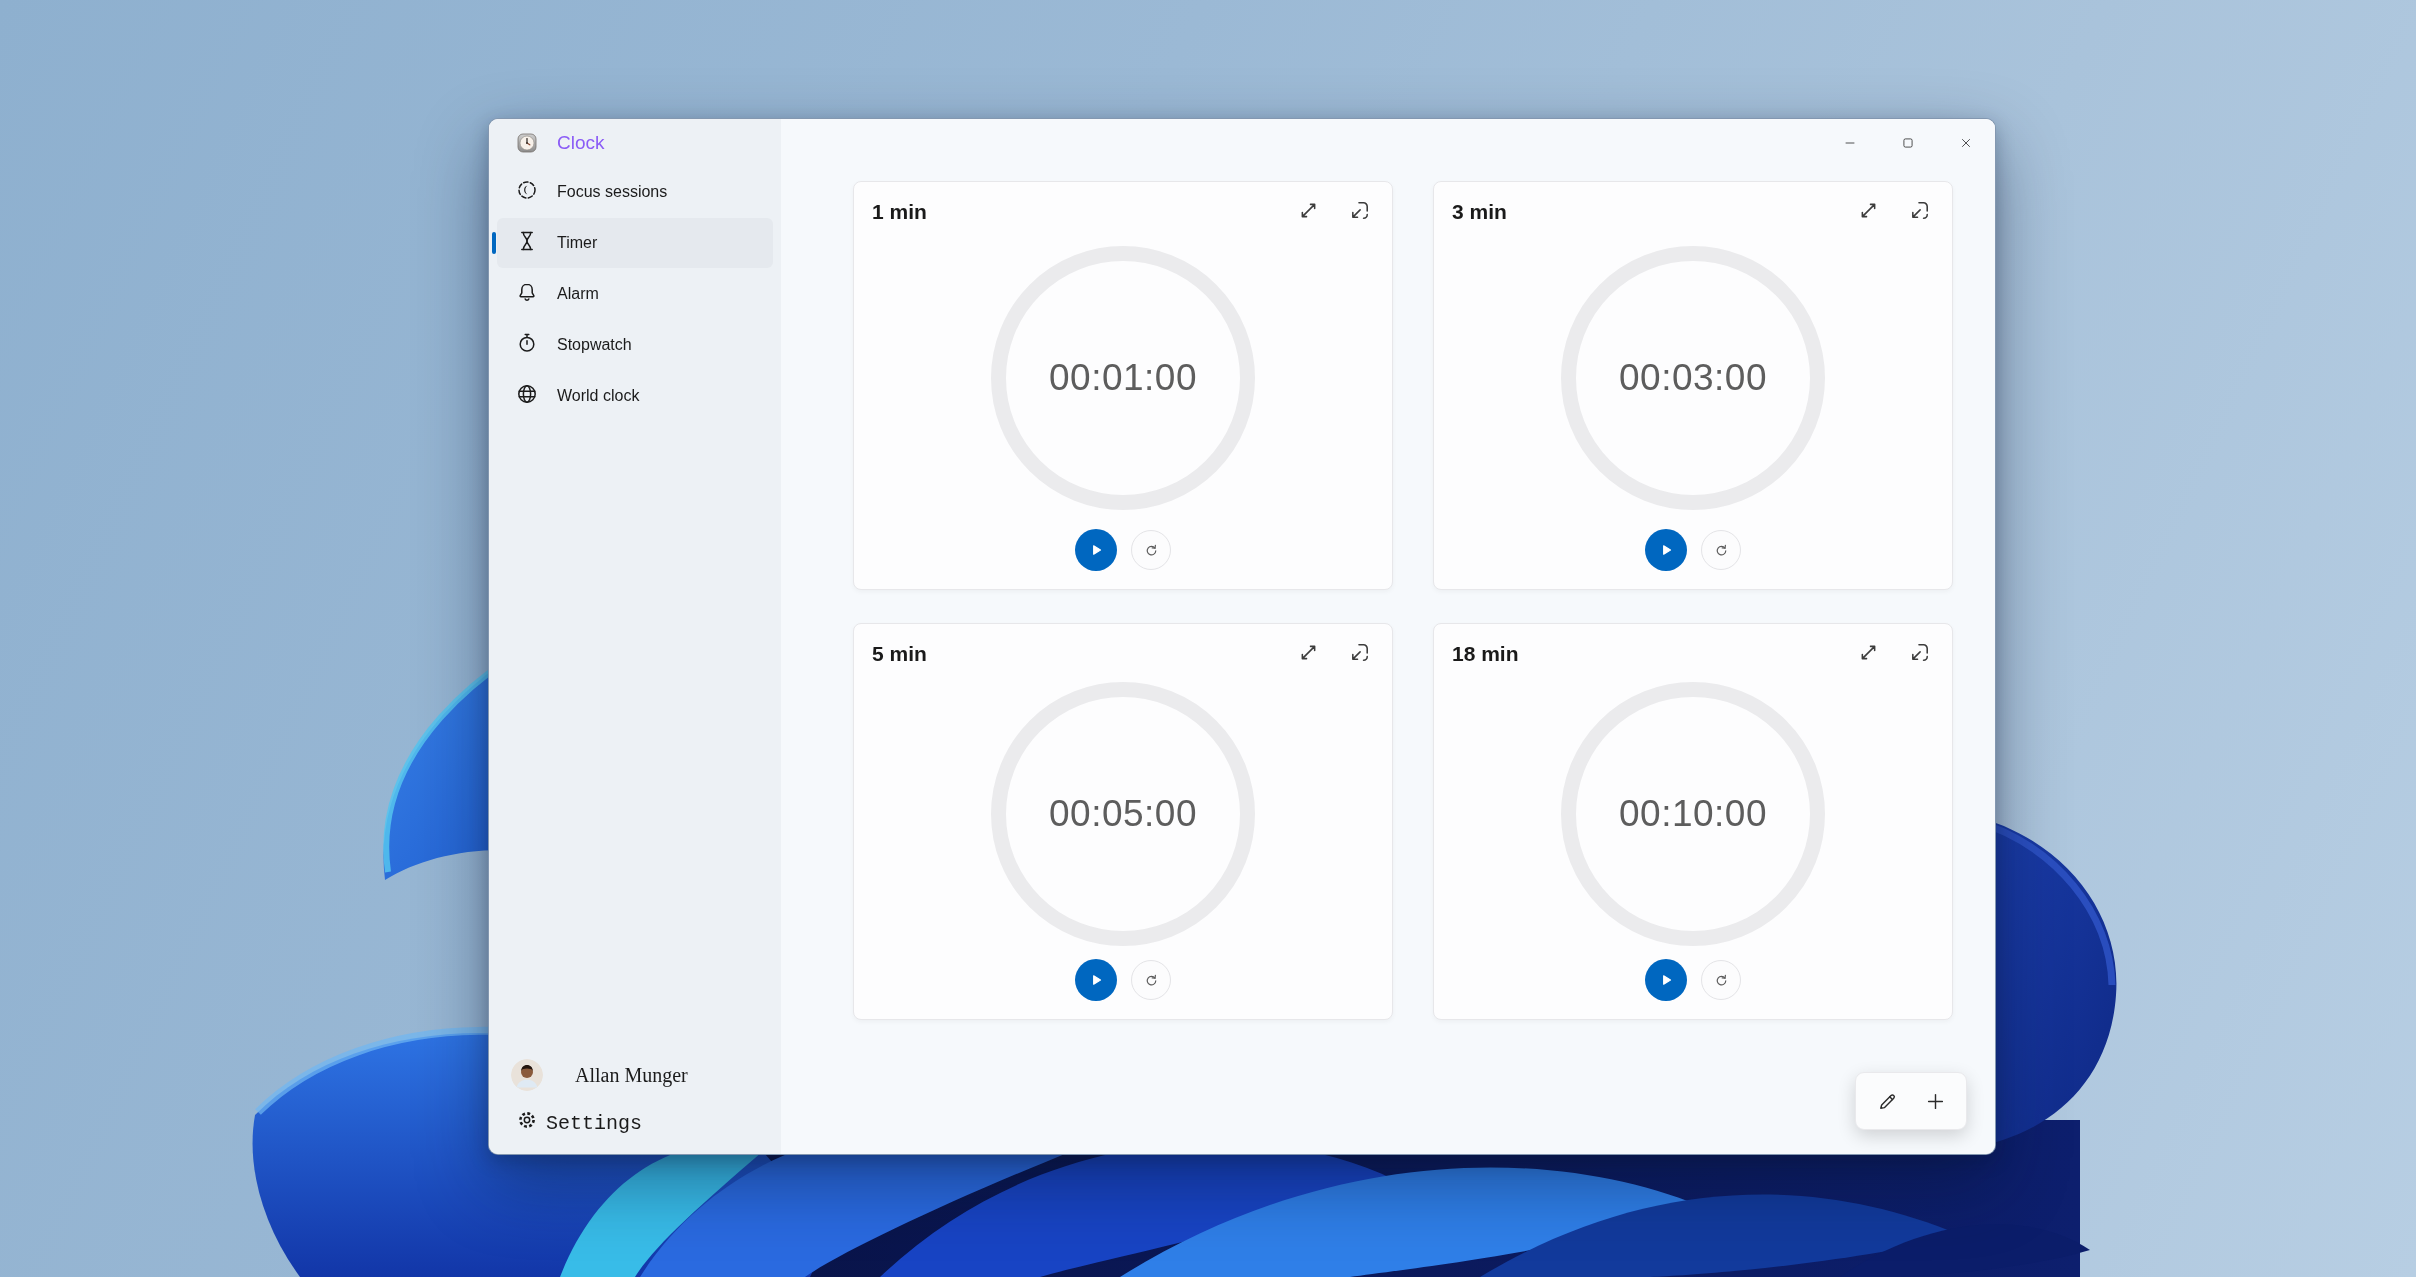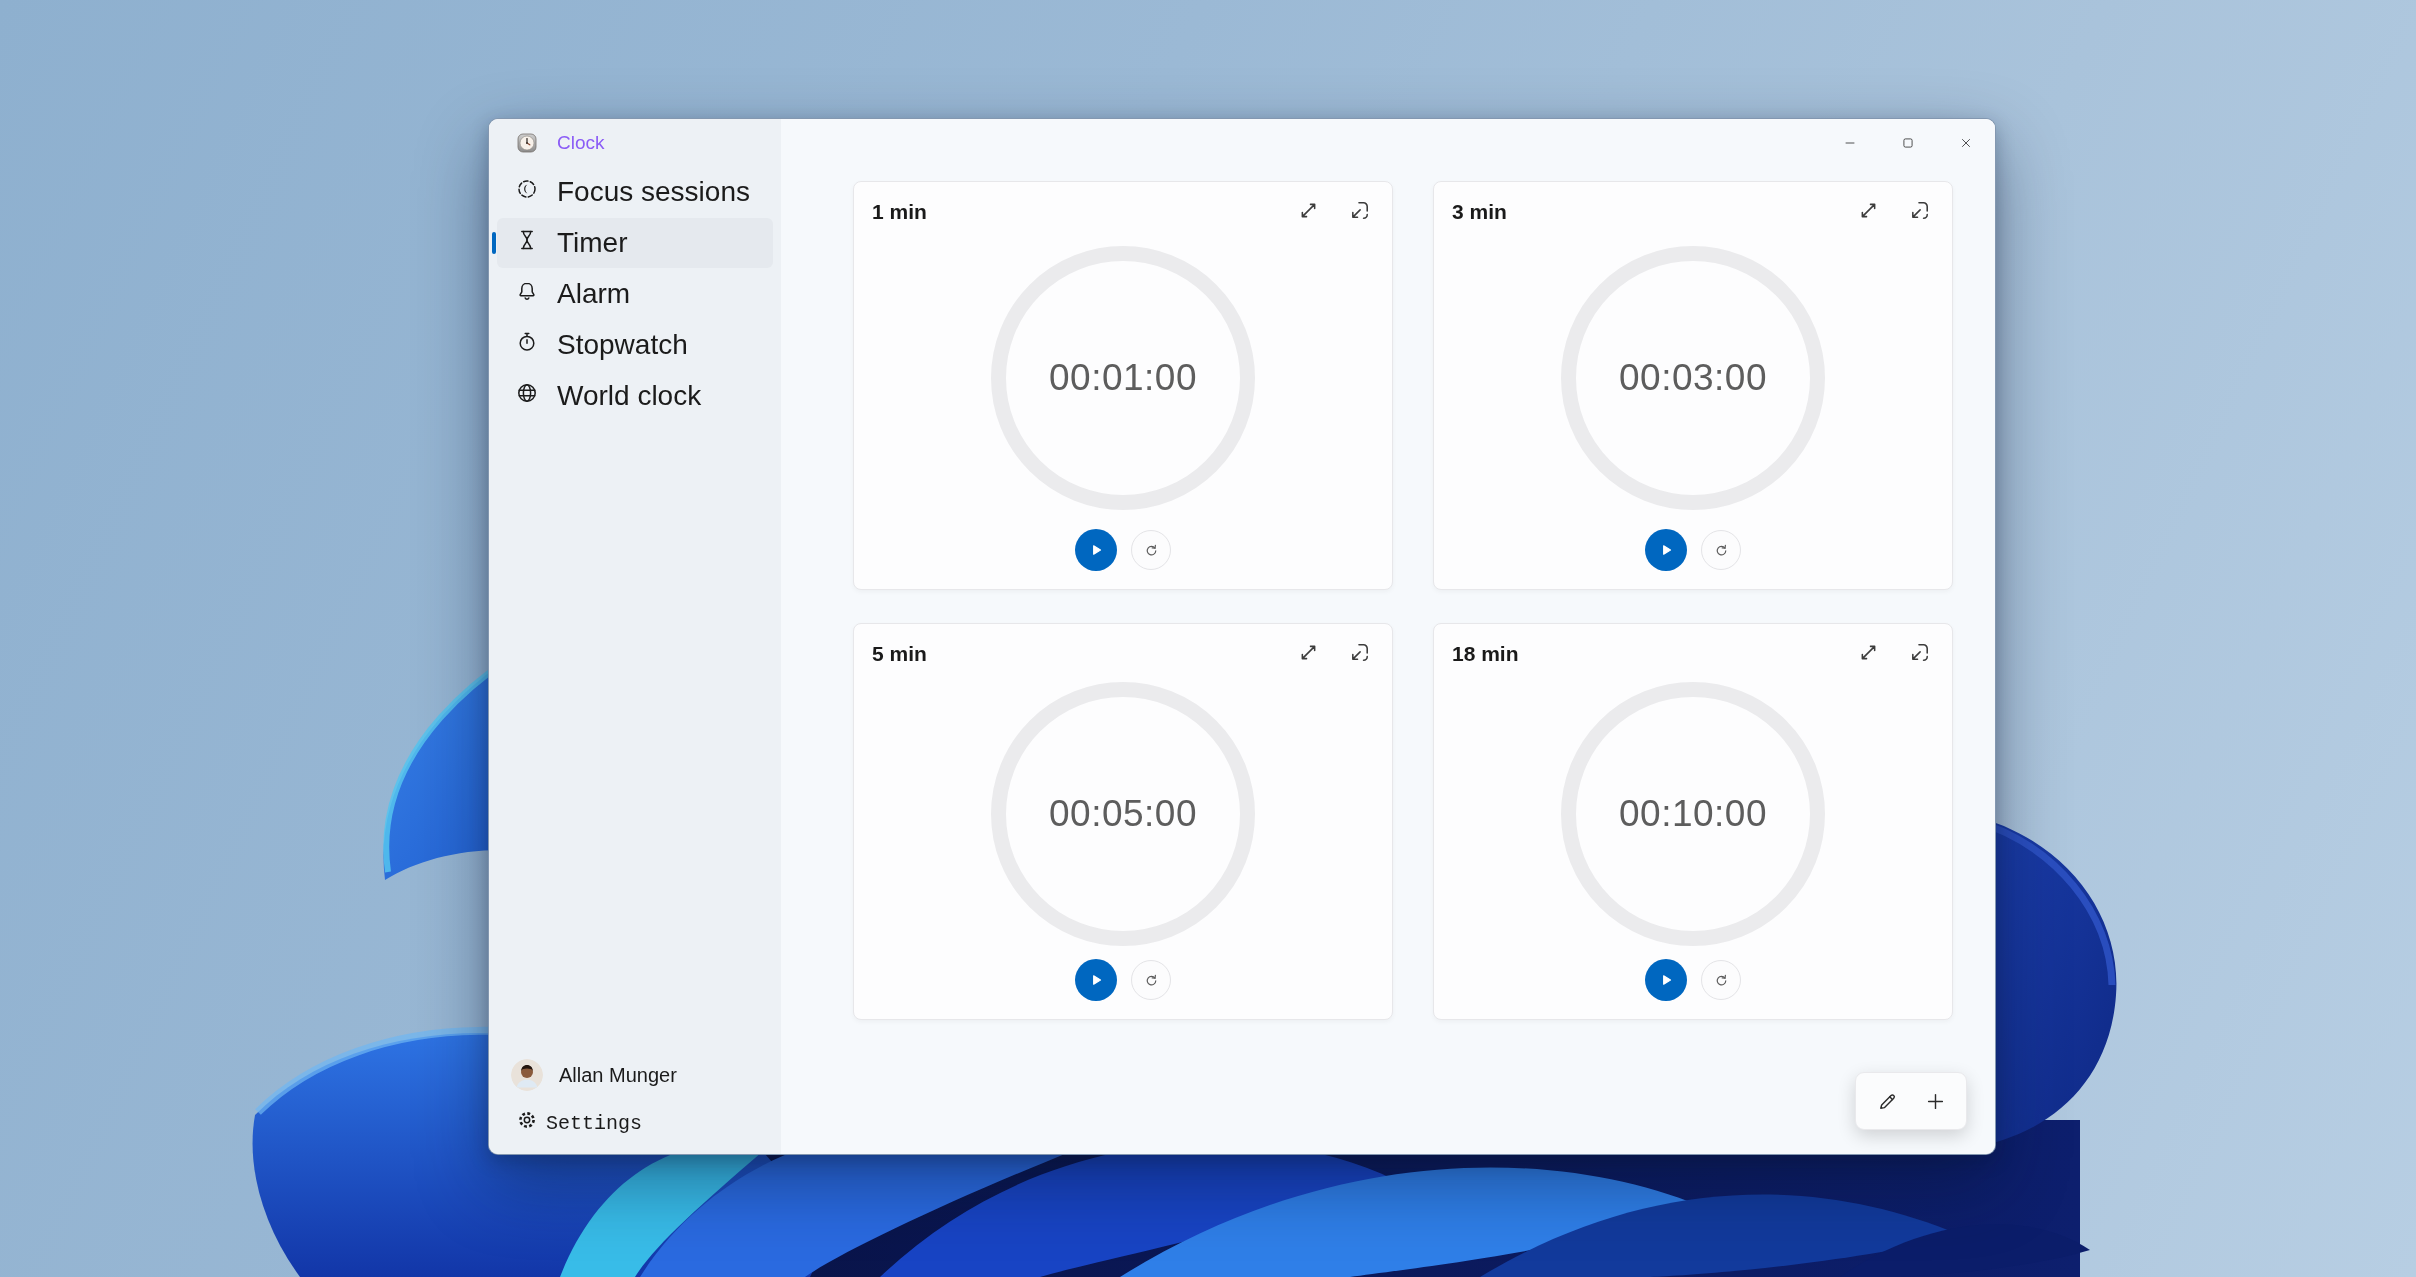--- a/index.html
+++ b/index.html
@@ -23,31 +23,31 @@
   }
 
   
   .sidebar { width:292px; background:#edf1f5; display:flex; flex-direction:column; flex-shrink:0; }
   .app-title-row { height:48px; display:flex; align-items:center; padding-left:26px; gap:18px; }
   .app-title-row .title { font-size:19px; color:#8b5cf6; }
   .nav { padding:0 8px; display:flex; flex-direction:column; gap:1px; }
   .nav-item {
     position:relative; height:50px; border-radius:6px;
     display:flex; align-items:center; gap:18px; padding-left:18px;
-    font-size:28px; cursor:default;
+    font-size:16px; cursor:default;
   }
   .nav-item.selected { background:#e5e9ee; }
   .accent-pill {
     position:absolute; left:-5px; top:50%; transform:translateY(-50%);
     width:4px; height:22px; border-radius:3px; background:#0067c0;
   }
   .nav-item svg, .row-icon svg { width:24px; height:24px; }
   .icon-stroke { stroke:#1b1b1b; fill:none; stroke-width:1.5; stroke-linecap:round; stroke-linejoin:round; }
   .sidebar-bottom { margin-top:auto; padding:0 8px 10px; display:flex; flex-direction:column; gap:4px; }
-  .account-row { height:46px; border-radius:6px; display:flex; align-items:center; gap:16px; padding-left:14px; font-size:20px; }
+  .account-row { height:46px; border-radius:6px; display:flex; align-items:center; gap:32px; padding-left:14px; font-size:20px;font-family:Liberation Serif, serif; }
   .settings-row { height:42px; border-radius:6px; display:flex; align-items:center; gap:7px; padding-left:18px; font-size:20px;font-family:Liberation Mono, monospace; }
   .avatar { width:32px; height:32px; border-radius:50%; overflow:hidden; flex-shrink:0; }
 
   
   .content { position:relative; flex:1; background:#f6f9fc; }
 
   .caption-buttons { position:absolute; top:0; right:0; display:flex; z-index:5; }
   .caption-btn { width:58px; height:48px; display:flex; align-items:center; justify-content:center; }
   .caption-btn svg { width:14px; height:14px; stroke:#1a1a1a; stroke-width:1.3; fill:none; }
 

